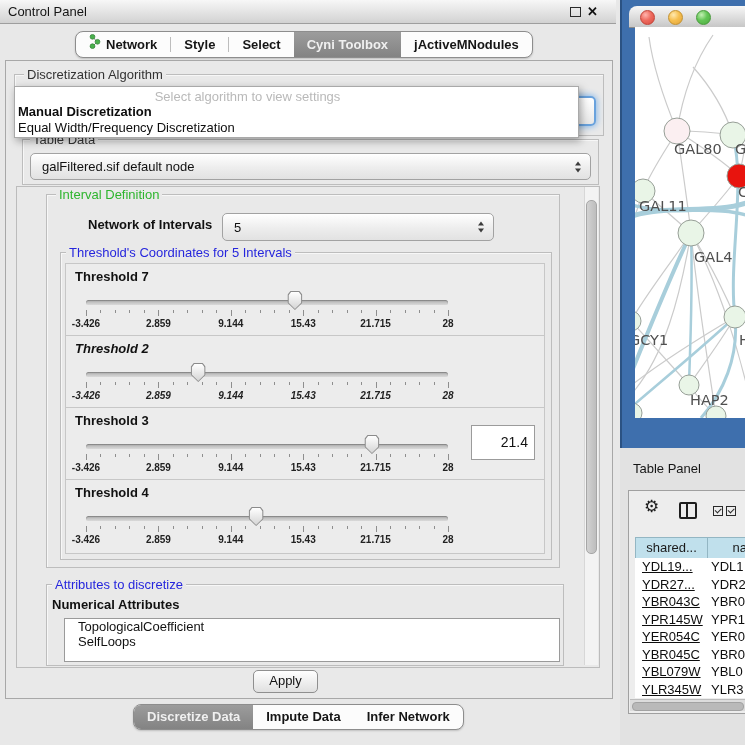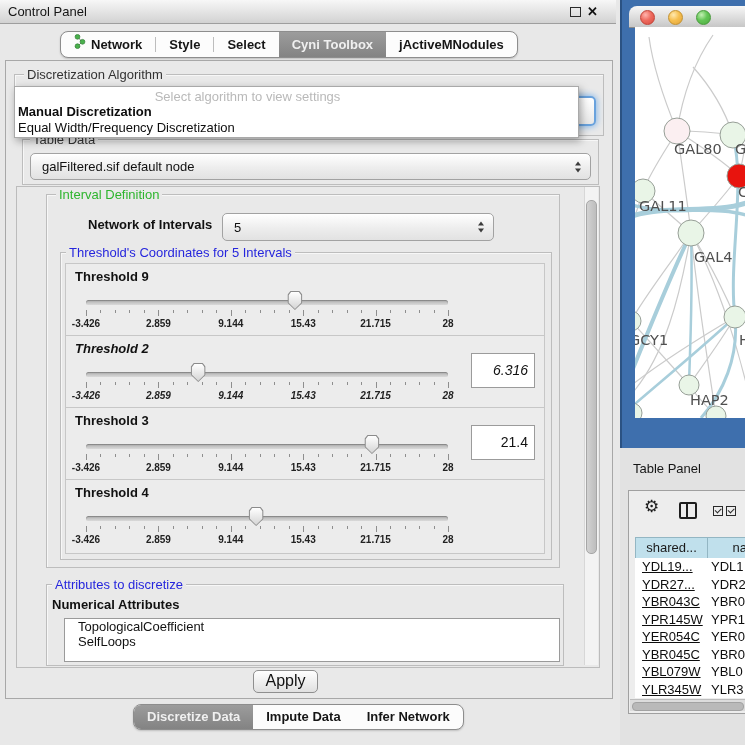--- a/index.html
+++ b/index.html
@@ -10,21 +10,21 @@
   
   #cp-titlebar{left:0;top:0;width:616px;height:23px;
     background:linear-gradient(#f7f7f7,#d2d2d2);border-bottom:1px solid #9e9e9e;}
   #cp-title{left:8px;top:0;line-height:23px;font-size:13px;color:#141414;}
   #float-icon{left:570px;top:7px;width:9px;height:8px;border:1.5px solid #2a2a2a;background:transparent;}
   #close-icon{left:587px;top:3px;font-size:13px;font-weight:bold;color:#111;line-height:17px;}
 
   
   .pillbar{display:flex;border:1px solid #8d8d8d;border-radius:8px;background:#fcfcfc;
     overflow:hidden;box-shadow:0 1px 2px rgba(0,0,0,.18);}
-  #top-tabs{left:60px;top:31px;height:25px;}
+  #top-tabs{left:75px;top:31px;height:25px;}
   #bottom-tabs{left:133px;top:704px;height:24px;}
   .tab{padding:0 13px;display:flex;align-items:center;gap:5px;font-size:13px;font-weight:bold;
     color:#151515;white-space:nowrap;line-height:24px;}
   .tab.sel{background:linear-gradient(#9c9c9c,#838383);color:#f0f0f0;}
   .tab-sep{width:1px;background:#bdbdbd;margin:5px 0;}
 
   
   #main-panel{left:5px;top:60px;width:606px;height:637px;border:1px solid #a8a8a8;background:#e9e9e9;}
 
   .group{border:1px solid #bdbdbd;box-shadow:inset 1px 1px 0 rgba(255,255,255,.65);}
@@ -74,21 +74,21 @@
     background:linear-gradient(#ffffff,#d4d4d4);}
   .th-value{position:absolute;left:405px;top:17px;width:56px;height:33px;background:#fff;
     border:1px solid #9b9b9b;font-size:14px;text-align:right;line-height:33px;padding-right:6px;}
 
   
   #attr-list{left:64px;top:618px;width:494px;height:42px;background:#fff;border:1px solid #9a9a9a;overflow:hidden;z-index:2;}
   .attr-item{font-size:13px;line-height:15px;padding-left:13px;white-space:nowrap;}
 
   
   #apply-btn{left:253px;top:670px;width:63px;height:21px;background:linear-gradient(#ffffff,#e0e0e0);
-    border:1px solid #8f8f8f;border-radius:5px;font-size:16px;text-align:center;line-height:20px;}
+    border:1px solid #8f8f8f;border-radius:5px;font-size:13px;text-align:center;line-height:20px;}
 
   
   #net-window{left:620px;top:0;width:125px;height:448px;background:#3e6fad;border-left:2px solid #2b5283;}
   #mac-titlebar{left:7px;top:6px;width:118px;height:21px;border-radius:8px 0 0 0;
     background:linear-gradient(#f7f7f7,#c7c7c7);border-bottom:1px solid #8a8a8a;}
   .tl{width:13px;height:13px;border-radius:50%;top:4px;}
   #tl-red{left:11px;background:radial-gradient(circle at 35% 30%,#ffb5ae,#ee6b5f 45%,#d84b3f);border:1px solid #c24237;}
   #tl-yellow{left:39px;background:radial-gradient(circle at 35% 30%,#ffe9b0,#f6bf50 45%,#e0a33a);border:1px solid #c3912f;}
   #tl-green{left:67px;background:radial-gradient(circle at 35% 30%,#c4f0b4,#63c556 45%,#4daa3f);border:1px solid #479a3a;}
   #net-canvas{left:13px;top:27px;width:112px;height:391px;background:#fff;overflow:hidden;}
@@ -188,21 +188,21 @@
   <span class="spinner">
     <span class="spin-up" style="display:block;"></span>
       <span class="spin-dn" style="display:block;"></span>
   </span>
 </div>
 
 <div class="abs group" style="left:60px;top:252px;width:490px;height:306px;"></div>
 <div class="abs group-title t-blue" style="left:66px;top:245px;">Threshold's Coordinates for 5 Intervals</div>
 <div id="threshold-rows">
     <div class="abs th-row" style="top: 263px;">
-      <div class="boldlbl th-label">Threshold 9</div>
+      <div class="boldlbl th-label">Threshold 7</div>
       <div class="th-track"></div>
       <div class="tick major" style="left: 20px;"></div>
       <div class="tick minor" style="left: 34.48px;"></div>
       <div class="tick minor" style="left: 48.96px;"></div>
       <div class="tick minor" style="left: 63.44px;"></div>
       <div class="tick minor" style="left: 77.92px;"></div>
       <div class="tick major" style="left: 92.4px;"></div>
       <div class="tick minor" style="left: 106.88px;"></div>
       <div class="tick minor" style="left: 121.36px;"></div>
       <div class="tick minor" style="left: 135.84px;"></div>
@@ -260,21 +260,20 @@
       <div class="tick minor" style="left: 353.04px;"></div>
       <div class="tick minor" style="left: 367.52px;"></div>
       <div class="tick major" style="left: 382px;"></div>
       <div class="tick-lbl" style="left: 20px;">-3.426</div>
       <div class="tick-lbl" style="left: 92.4px;">2.859</div>
       <div class="tick-lbl" style="left: 164.8px;">9.144</div>
       <div class="tick-lbl" style="left: 237.2px;">15.43</div>
       <div class="tick-lbl" style="left: 309.6px;">21.715</div>
       <div class="tick-lbl" style="left: 382px;">28</div>
       <div class="th-thumb" style="left: 132.219px;"></div>
-      <div class="th-value">6.316</div>
     </div>
     <div class="abs th-row" style="top: 407px;">
       <div class="boldlbl th-label">Threshold 3</div>
       <div class="th-track"></div>
       <div class="tick major" style="left: 20px;"></div>
       <div class="tick minor" style="left: 34.48px;"></div>
       <div class="tick minor" style="left: 48.96px;"></div>
       <div class="tick minor" style="left: 63.44px;"></div>
       <div class="tick minor" style="left: 77.92px;"></div>
       <div class="tick major" style="left: 92.4px;"></div>

